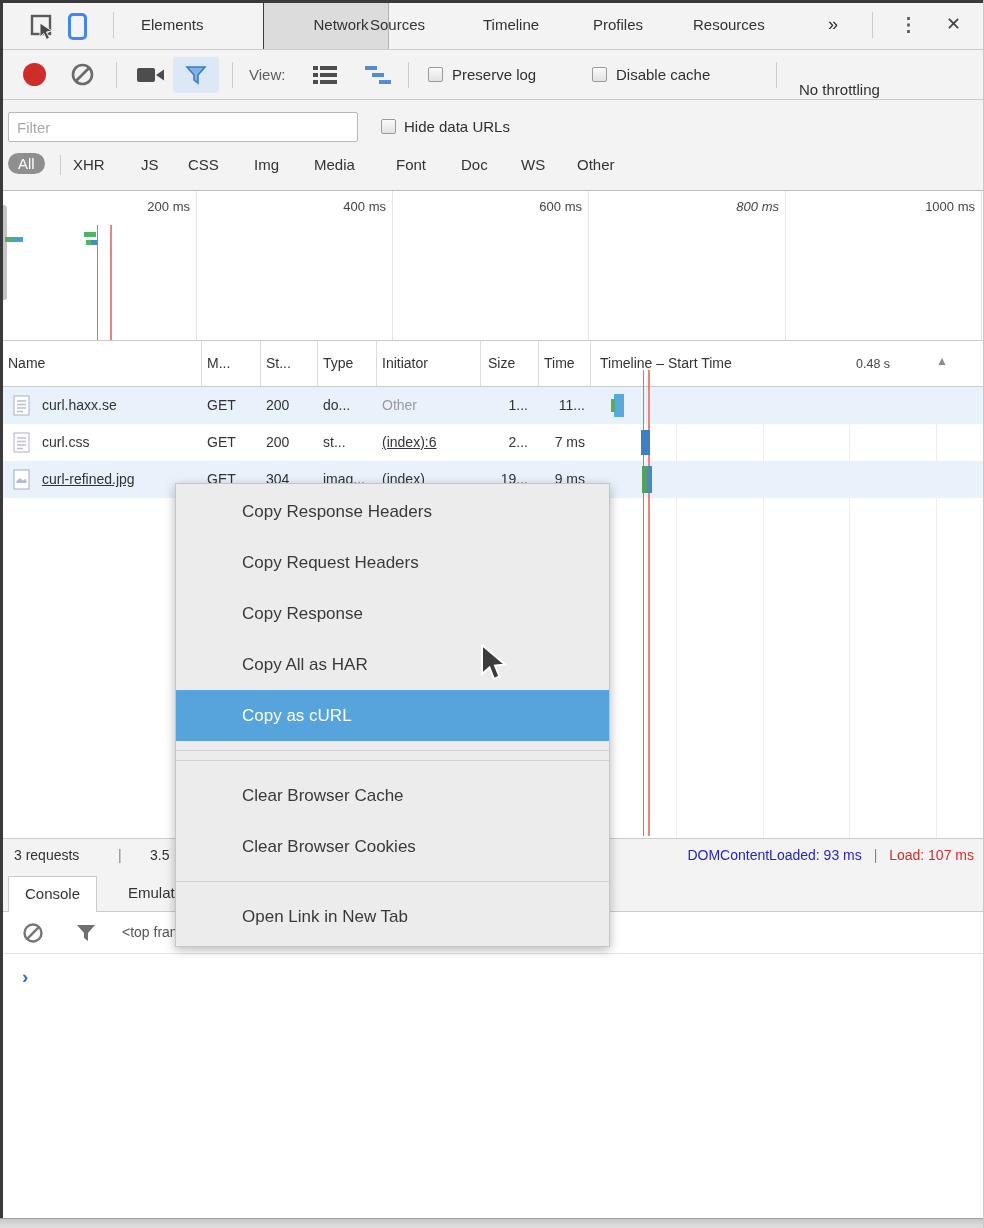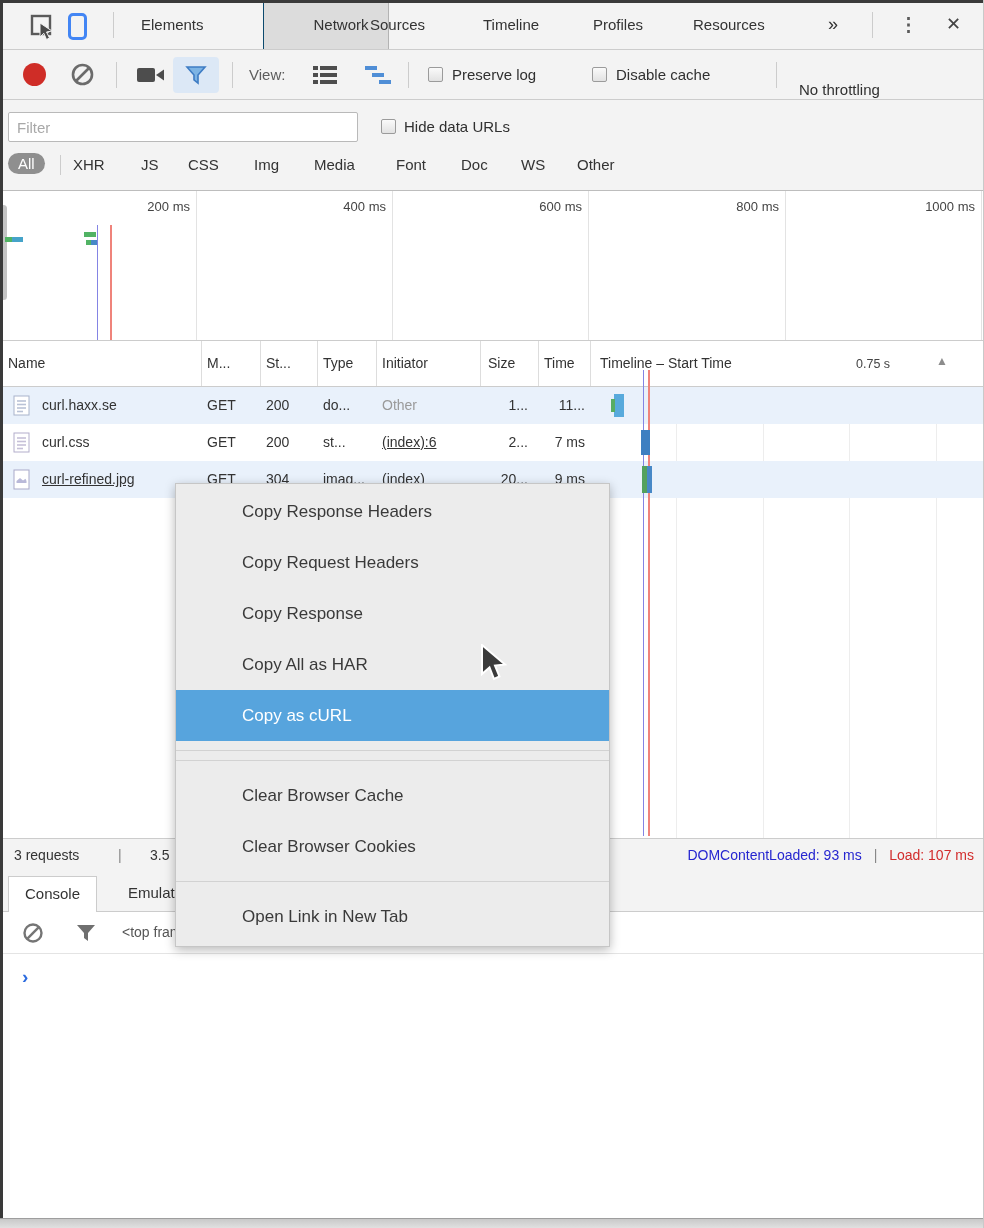--- a/index.html
+++ b/index.html
@@ -161,40 +161,40 @@
 
   <div class="abs" id="overview">
     <div class="grid" style="left:196px;"></div>
     <div class="grid" style="left:392px;"></div>
     <div class="grid" style="left:588px;"></div>
     <div class="grid" style="left:785px;"></div>
     <div class="grid" style="left:981px;"></div>
     <span class="tick" style="left:120px;">200 ms</span>
     <span class="tick" style="left:316px;">400 ms</span>
     <span class="tick" style="left:512px;">600 ms</span>
-    <span class="tick" style="left:709px;">800 ms</span>
+    <span class="tick" style="left:709px;font-style:italic;">800 ms</span>
     <span class="tick" style="left:905px;">1000 ms</span>
     <div class="ov-scroll"></div>
     <div class="abs" style="left:5px;top:46px;width:18px;height:5px;background:linear-gradient(90deg,#51b364 40%,#45a3c9 40%);"></div>
     <div class="abs" style="left:84px;top:41px;width:12px;height:5px;background:#51b364;"></div>
     <div class="abs" style="left:86px;top:49px;width:11px;height:5px;background:linear-gradient(90deg,#51b364 50%,#4788c7 50%);"></div>
     <div class="vline-blue" style="left:97px;top:34px;height:115px;"></div>
     <div class="vline-red" style="left:110px;top:34px;height:115px;"></div>
   </div>
 
   <div class="abs" id="tablehead">
     <span class="hlbl" style="left:8px;">Name</span>
     <span class="hlbl" style="left:207px;">M...</span>
     <span class="hlbl" style="left:266px;">St...</span>
     <span class="hlbl" style="left:323px;text-align:right;">Type</span>
     <span class="hlbl" style="left:382px;">Initiator</span>
     <span class="hlbl" style="left:488px;">Size</span>
     <span class="hlbl" style="left:544px;">Time</span>
     <span class="hlbl" style="left:600px;">Timeline – Start Time</span>
-    <span class="hlbl" style="left:856px;top:16px;font-size:12.5px;color:#444;">0.75 s</span>
+    <span class="hlbl" style="left:856px;top:16px;font-size:12.5px;color:#444;">0.48 s</span>
     <span class="hlbl" style="left:936px;top:13px;font-size:12px;color:#8c8c8c;">▲</span>
     <div class="hsep" style="left:201px;"></div>
       <div class="hsep" style="left:260px;"></div>
     <div class="hsep" style="left:317px;"></div>
       <div class="hsep" style="left:376px;"></div>
     <div class="hsep" style="left:480px;"></div>
       <div class="hsep" style="left:538px;"></div>
     <div class="hsep" style="left:590px;"></div>
   </div>
 
@@ -255,21 +255,21 @@
       <svg width="17" height="21" viewBox="0 0 17 21">
           <rect x="1" y="1" width="15" height="19" fill="#fff" stroke="#a9a9c9"></rect>
           <path d="M3.5 12 l3.5-3 l3 2.5 l2.5-1.8 l1 2.3 v2 h-10 Z" fill="#b9b9d9"></path>
         </svg>
     </span>
     <span class="cell linky" style="left:42px;">curl-refined.jpg</span>
     <span class="cell" style="left:207px;">GET</span>
     <span class="cell" style="left:266px;">304</span>
     <span class="cell" style="left:323px;width:52px;">imag...</span>
     <span class="cell linky" style="left:382px;width:96px;">(index)</span>
-    <span class="cell" style="left:480px;width:48px;text-align:right;">20...</span>
+    <span class="cell" style="left:480px;width:48px;text-align:right;">19...</span>
     <span class="cell" style="left:538px;width:47px;text-align:right;">9 ms</span>
     <span class="abs" style="left:642px;top:5px;width:10px;height:27px;background:linear-gradient(90deg,#53a15e 45%,#4788c7 45%);z-index:4;"></span>
   </div>
 
   <div class="abs" id="statusbar">
     <span class="abs lbl" style="left:14px;top:8px;">3 requests</span>
     <span class="abs lbl" style="left:118px;top:8px;color:#888;">|</span>
     <span class="abs lbl" style="left:150px;top:8px;">3.5</span>
     <span class="abs lbl" style="right:10px;top:8px;">
       <span style="color:#2525d0;">DOMContentLoaded: 93 ms</span>

